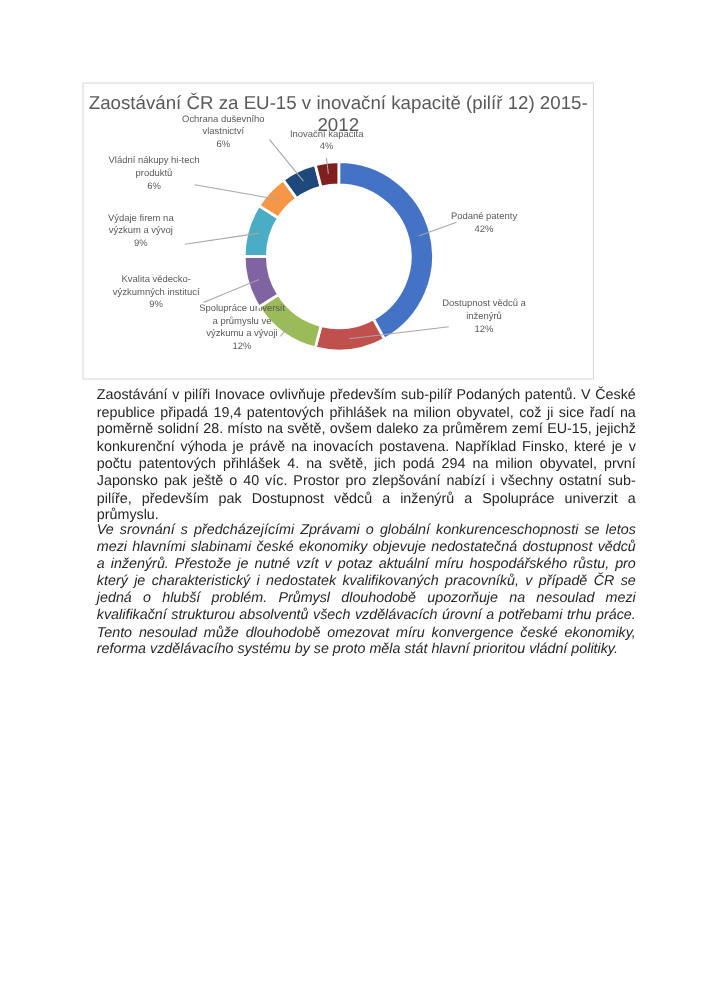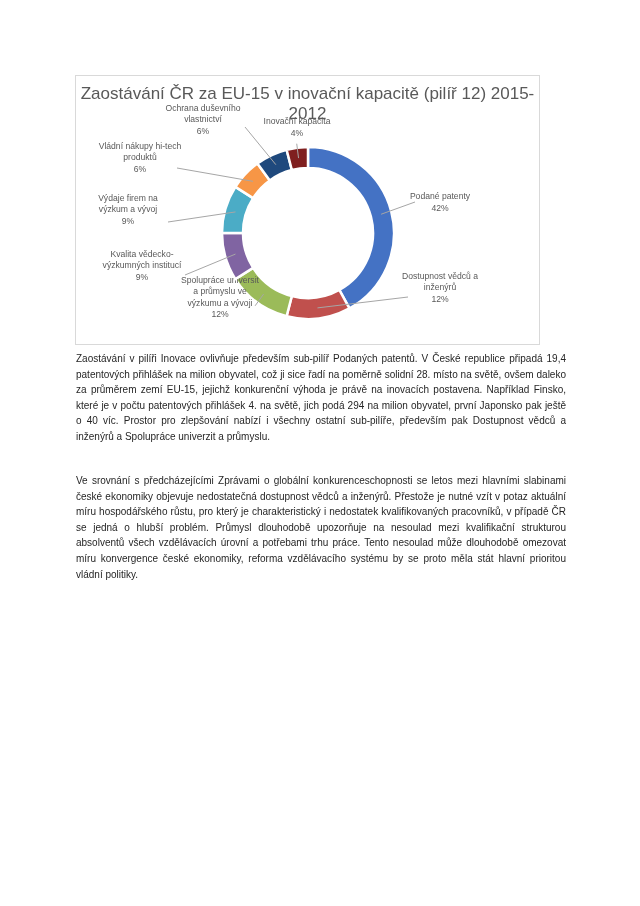--- a/index.html
+++ b/index.html
@@ -1,23 +1,23 @@
 <!DOCTYPE html>
 <html><head>
   <meta charset="utf-8">
   <style>
     html, body { margin: 0; padding: 0; background: #ffffff; }
     body { width: 640px; height: 906px; position: relative; overflow: hidden; font-family: "Liberation Sans", sans-serif; }
     .chart-box { position: absolute; left: 75px; top: 75px; width: 465px; height: 270px; border: 1px solid #d9d9d9; box-sizing: border-box; background: #fff; }
     .chart-title { position: absolute; left: 75px; top: 84px; width: 465px; text-align: center; color: #595959; font-size: 17px; line-height: 20px; }
     .chart-svg { position: absolute; left: 0; top: 0; }
     .lbl { font-family: "Liberation Sans", sans-serif; font-size: 8.6px; fill: #595959; }
-    .para { position: absolute; left: 76px; width: 490px; font-size: 10px; line-height: 15.6px; color: #262626; text-align: justify; margin: 0; }
+    .para { position: absolute; left: 88px; width: 490px; font-size: 13px; line-height: 15.6px; color: #262626; text-align: justify; margin: 0; }
     #p1 { top: 351px; }
-    #p2 { top: 473px; }
+    #p2 { top: 473px; font-style: italic; }
   </style>
 </head>
 <body>
 
 <div class="chart-box"></div>
 <div class="chart-title">
   <div>Zaostávání ČR za EU-15 v inovační kapacitě (pilíř 12) 2015-</div>
   <div>2012</div>
 </div>
 <svg class="chart-svg" id="donut" width="640" height="360">

